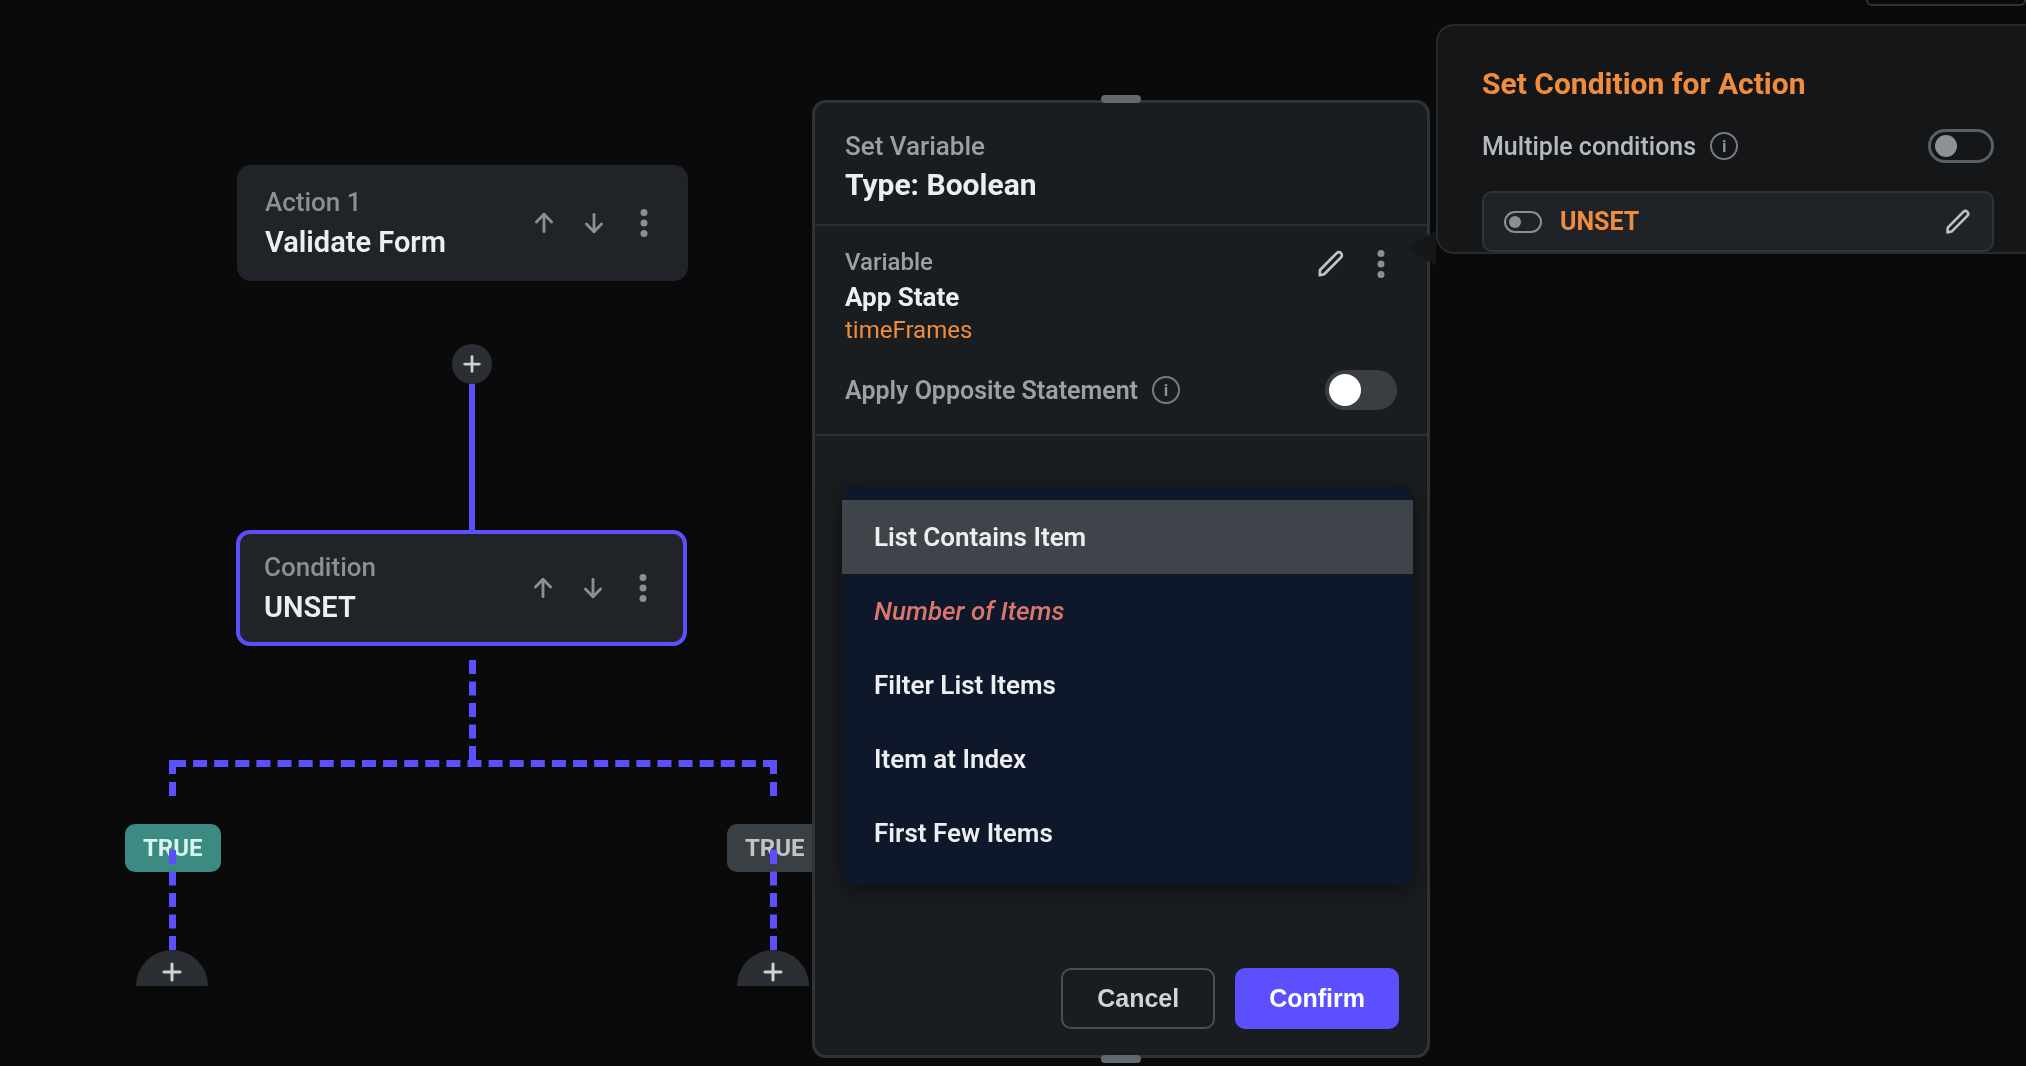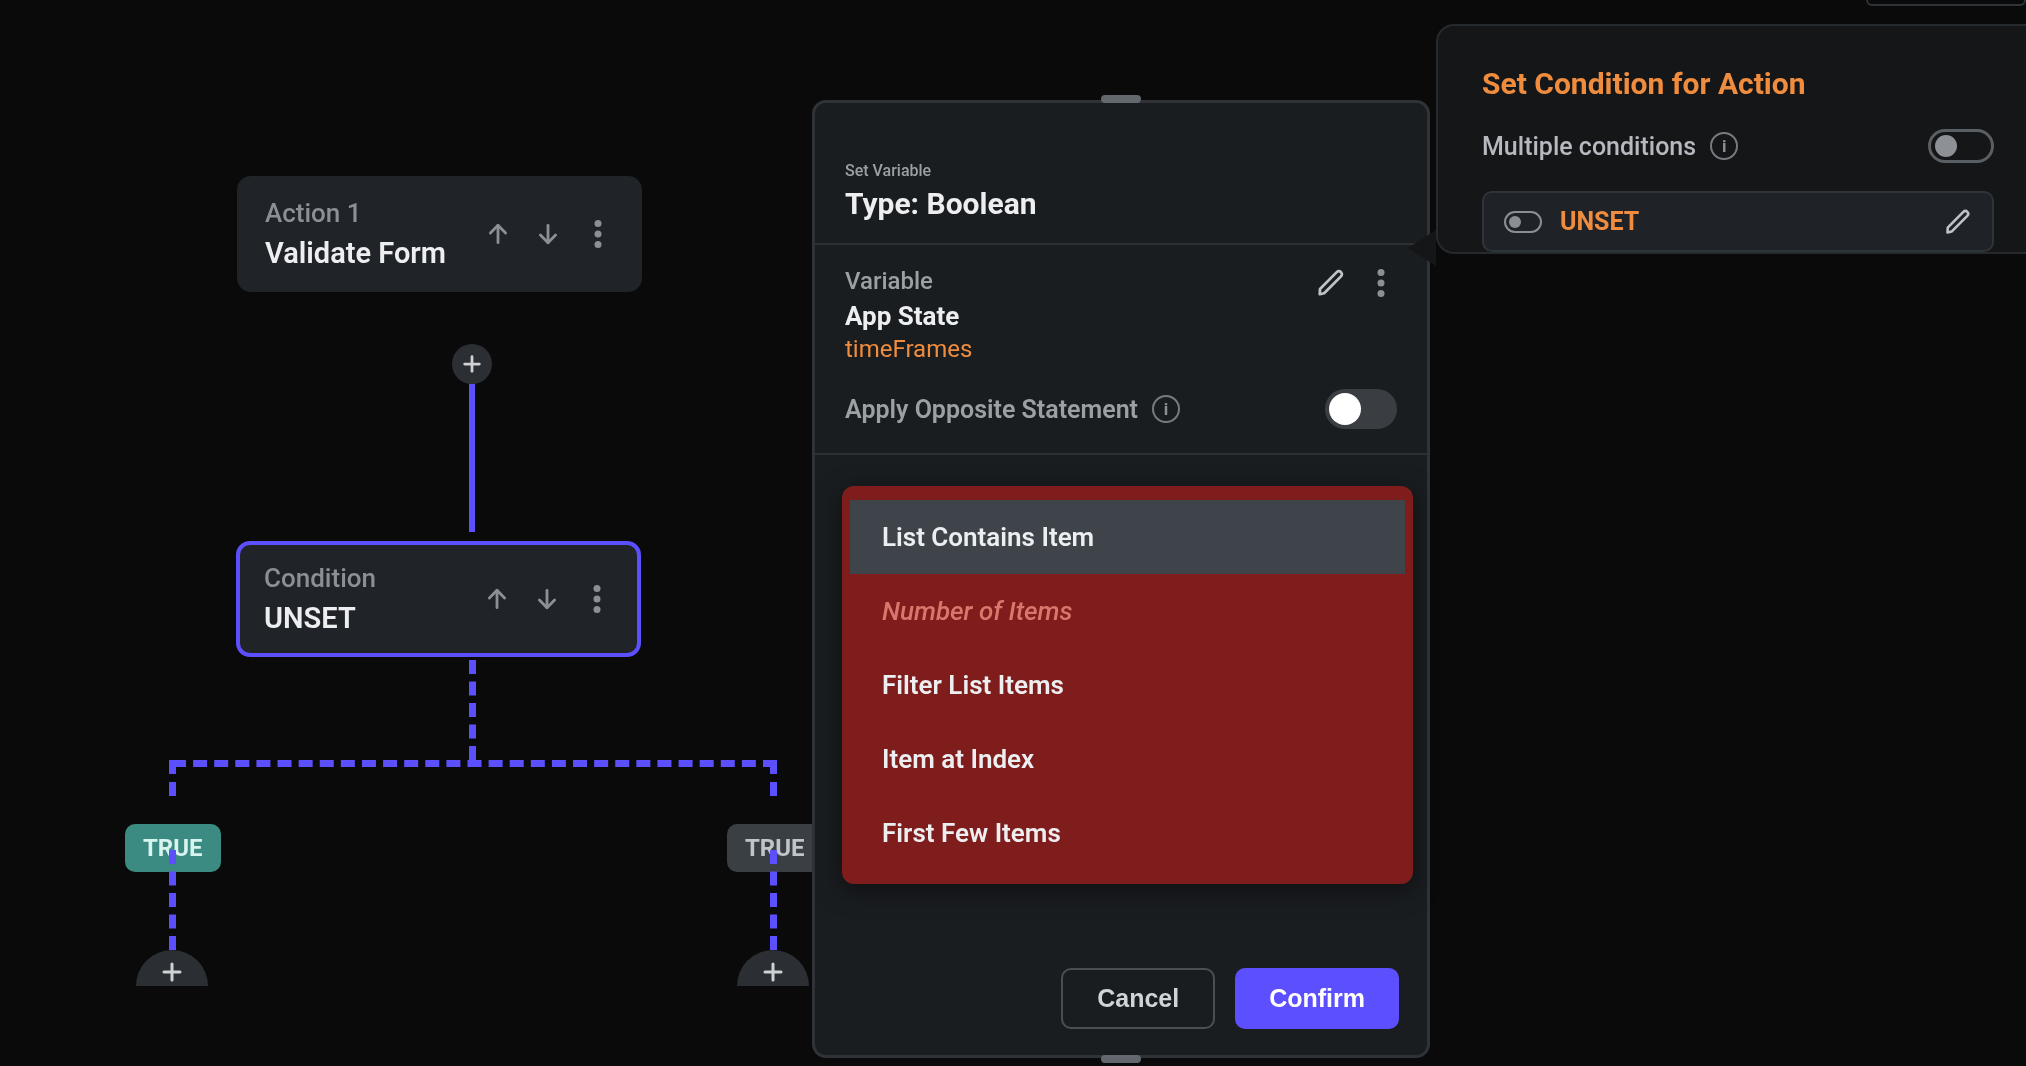--- a/index.html
+++ b/index.html
@@ -21,22 +21,21 @@
     left: 0; top: 0;
     width: 2026px;
     height: 1066px;
   }
 
   .node {
     position: absolute;
     background: #202327;
     border-radius: 14px;
     padding: 22px 28px;
-    width: 405px;
-    margin-top: 11px;
+    width: 451px;
   }
   .node.selected {
     border: 4px solid #5c4ffd;
     padding: 18px 24px;
   }
   .node-header {
     display: flex;
     align-items: center;
     justify-content: space-between;
   }
@@ -131,21 +130,21 @@
     position: absolute;
     width: 40px; height: 8px;
     border-radius: 4px;
     background: #63686e;
     left: 50%;
     transform: translateX(-50%);
   }
   .dialog-head {
     padding: 28px 30px 22px;
   }
-  .dlg-sub { color: #9ba0a5; font-size: 16px; font-weight: 500; margin-top: 30px; }
+  .dlg-sub { color: #9ba0a5; font-size: 26px; font-weight: 500; }
   .dlg-title { color: #eceef0; font-size: 30px; font-weight: 700; margin-top: 6px; }
 
   .dlg-sep { height: 2px; background: #2c3034; }
 
   .dlg-var {
     padding: 22px 30px 8px;
   }
   .dlg-var-row {
     display: flex;
     justify-content: space-between;
@@ -190,23 +189,23 @@
     font-size: 24px;
     font-weight: 500;
   }
 
   
   .dropdown {
     position: absolute;
     left: 842px;
     top: 486px;
     width: 571px;
-    background: #7f1d1d;
+    background: #0f172a;
     border-radius: 12px;
-    padding: 14px 8px 14px;
+    padding: 14px 0 14px;
     box-shadow: 0 6px 24px rgba(0,0,0,0.5);
   }
   .dd-item {
     padding: 22px 32px;
     font-size: 26px;
     font-weight: 600;
     color: #eceef0;
     cursor: pointer;
   }
   .dd-item.hover { background: #3e4449; }

